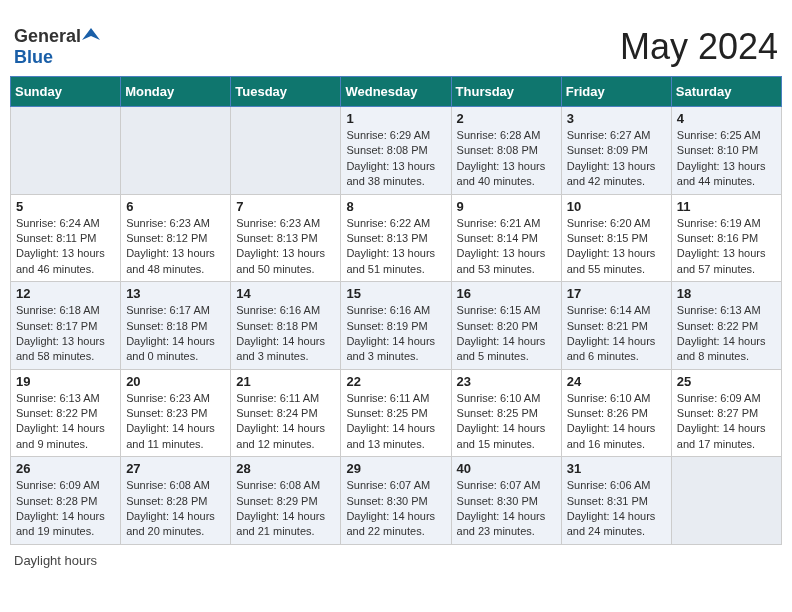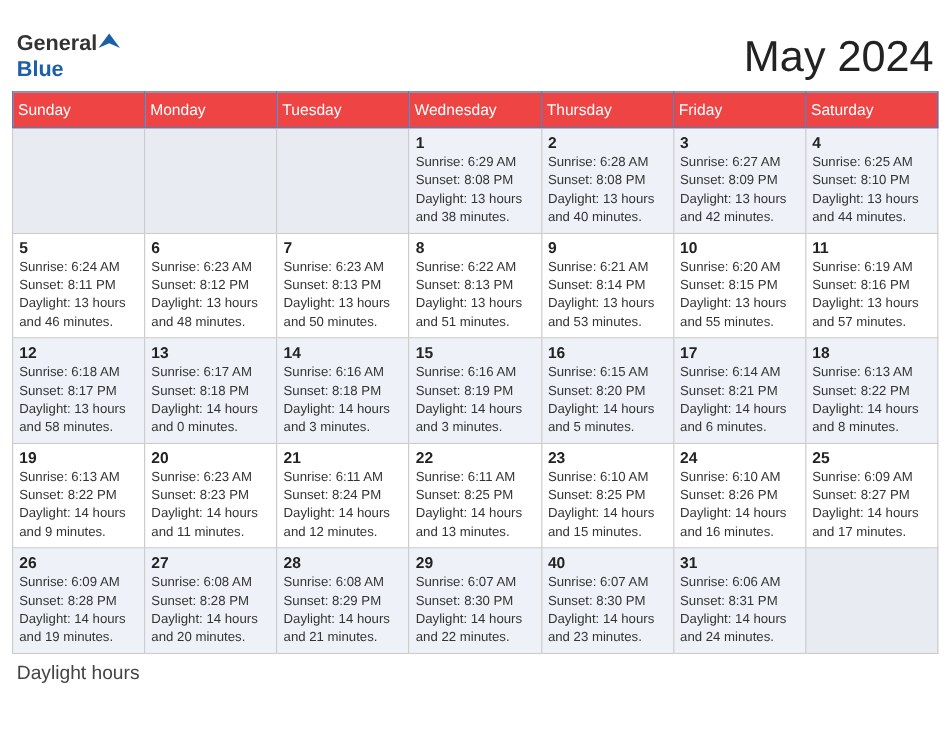--- a/index.html
+++ b/index.html
@@ -45,24 +45,24 @@
       font-size: 15px;
       color: #444;
       margin-top: 2px;
     }
     .calendar {
       width: 100%;
       border-collapse: collapse;
       border: 1px solid #ccc;
     }
     .calendar th {
-      background-color: #ef4444;
+      background-color: #0f766e;
       color: #fff;
       font-size: 13px;
-      font-weight: normal;
+      font-weight: bold;
       padding: 7px 4px;
       text-align: left;
       border: 1px solid #4a7fc0;
     }
     .calendar td {
       width: 14.28%;
       vertical-align: top;
       border: 1px solid #ccc;
       padding: 4px 5px;
       background: #fff;
@@ -80,21 +80,21 @@
       margin-bottom: 2px;
       display: block;
     }
     .day-info {
       font-size: 11px;
       color: #333;
       line-height: 1.4;
     }
     .footer {
       margin-top: 8px;
-      font-size: 16px;
+      font-size: 13px;
       color: #444;
       padding-left: 4px;
     }
     .row-alt td {
       background: #eef2f8;
     }
     .row-alt td.empty {
       background: #e8ecf2;
     }
   </style>

